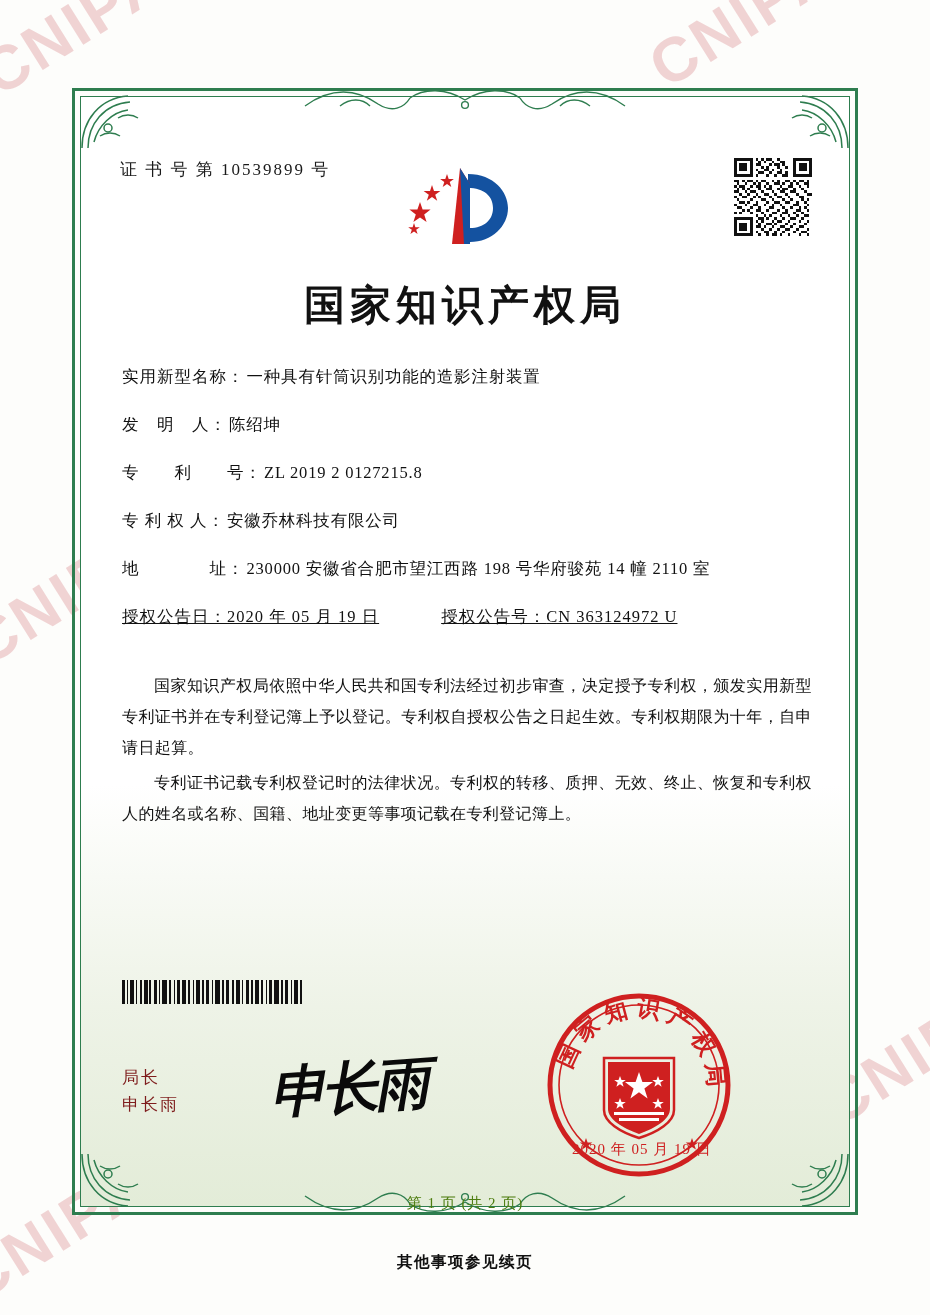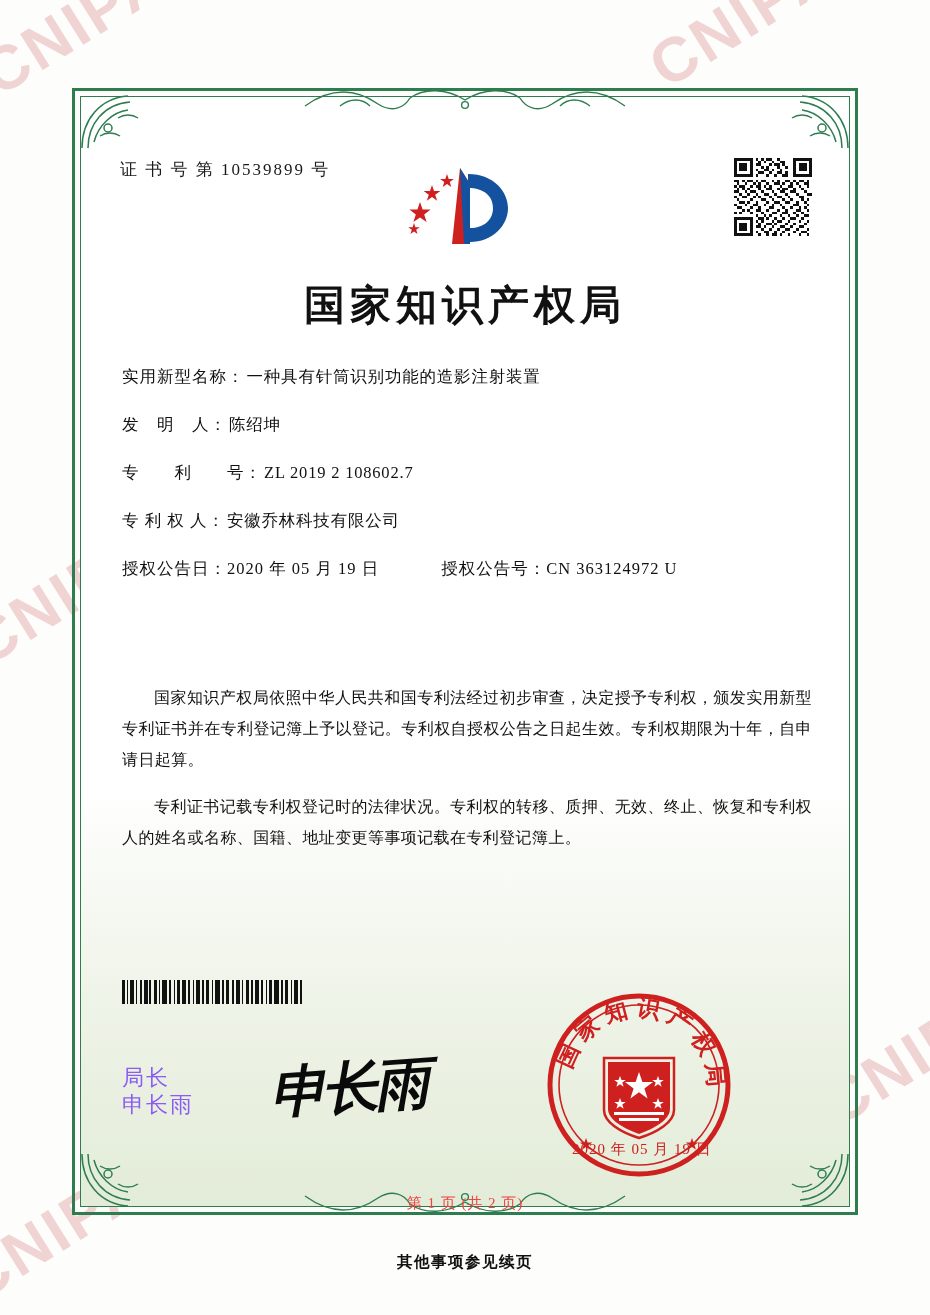--- a/index.html
+++ b/index.html
@@ -160,36 +160,36 @@
   .field-label {
     flex: 0 0 auto;
     white-space: pre;
     letter-spacing: 1px;
   }
   .field-value {
     flex: 1 1 auto;
     padding-left: 2px;
     letter-spacing: 0.8px;
   }
-  .field-row.two-col .field-label { flex: 0 0 auto; }
+  .field-row.two-col .field-label { flex: 0 0 auto; text-decoration: underline; }
   .col-gap { width: 62px; flex: 0 0 auto; }
 
   .paragraphs {
     position: absolute;
     left: 42px;
     top: 570px;
     width: 690px;
     font-size: 16px;
     line-height: 31px;
     color: #111;
     text-align: justify;
     letter-spacing: 0.4px;
   }
   .paragraphs p {
-    margin: 16px 0 2px 0;
+    margin: 4px 0 2px 0;
     text-indent: 32px;
   }
 
   
   .barcode {
     position: absolute;
     left: 42px;
     top: 884px;
     width: 228px;
     height: 24px;
@@ -200,24 +200,24 @@
     display: block;
     background: #111;
     height: 100%;
   }
 
   
   .sig-block {
     position: absolute;
     left: 42px;
     top: 968px;
-    font-size: 22px;
+    font-size: 17px;
     line-height: 27px;
     letter-spacing: 2px;
-    color: #8b5cf6;
+    color: #7f1d1d;
   }
   .sig-script {
     position: absolute;
     left: 190px;
     top: 955px;
     font-family: "DejaVu Serif", serif;
     font-style: italic;
     font-weight: bold;
     font-size: 56px;
     color: #0a0a0a;
@@ -244,21 +244,21 @@
     white-space: nowrap;
   }
 
   .page-no {
     position: absolute;
     left: 0;
     right: 0;
     top: 1098px;
     text-align: center;
     font-size: 15px;
-    color: #ef4444;
+    color: #4d7c0f;
     letter-spacing: 1px;
   }
   .footer-note {
     position: absolute;
     left: 0;
     right: 0;
     top: 1252px;
     text-align: center;
     font-size: 15.5px;
     font-weight: bold;
@@ -578,25 +578,29 @@
       <div class="field-row">
         <span class="field-label">实用新型名称：</span>
         <span class="field-value">一种具有针筒识别功能的造影注射装置</span>
       </div>
       <div class="field-row">
         <span class="field-label">发　明　人：</span>
         <span class="field-value">陈绍坤</span>
       </div>
       <div class="field-row">
         <span class="field-label">专　　利　　号：</span>
-        <span class="field-value">ZL 2019 2 108602.7</span>
+        <span class="field-value">ZL 2019 2 0127215.8</span>
       </div>
       <div class="field-row">
         <span class="field-label">专 利 权 人：</span>
         <span class="field-value">安徽乔林科技有限公司</span>
+      </div>
+      <div class="field-row">
+        <span class="field-label">地　　　　址：</span>
+        <span class="field-value">230000  安徽省合肥市望江西路 198 号华府骏苑 14 幢 2110 室</span>
       </div>
       <div class="field-row two-col">
         <span class="field-label">授权公告日：</span>
         <span class="field-label">2020 年 05 月 19 日</span>
         <span class="col-gap"></span>
         <span class="field-label">授权公告号：</span>
         <span class="field-label">CN 363124972 U</span>
       </div>
     </div>
 

